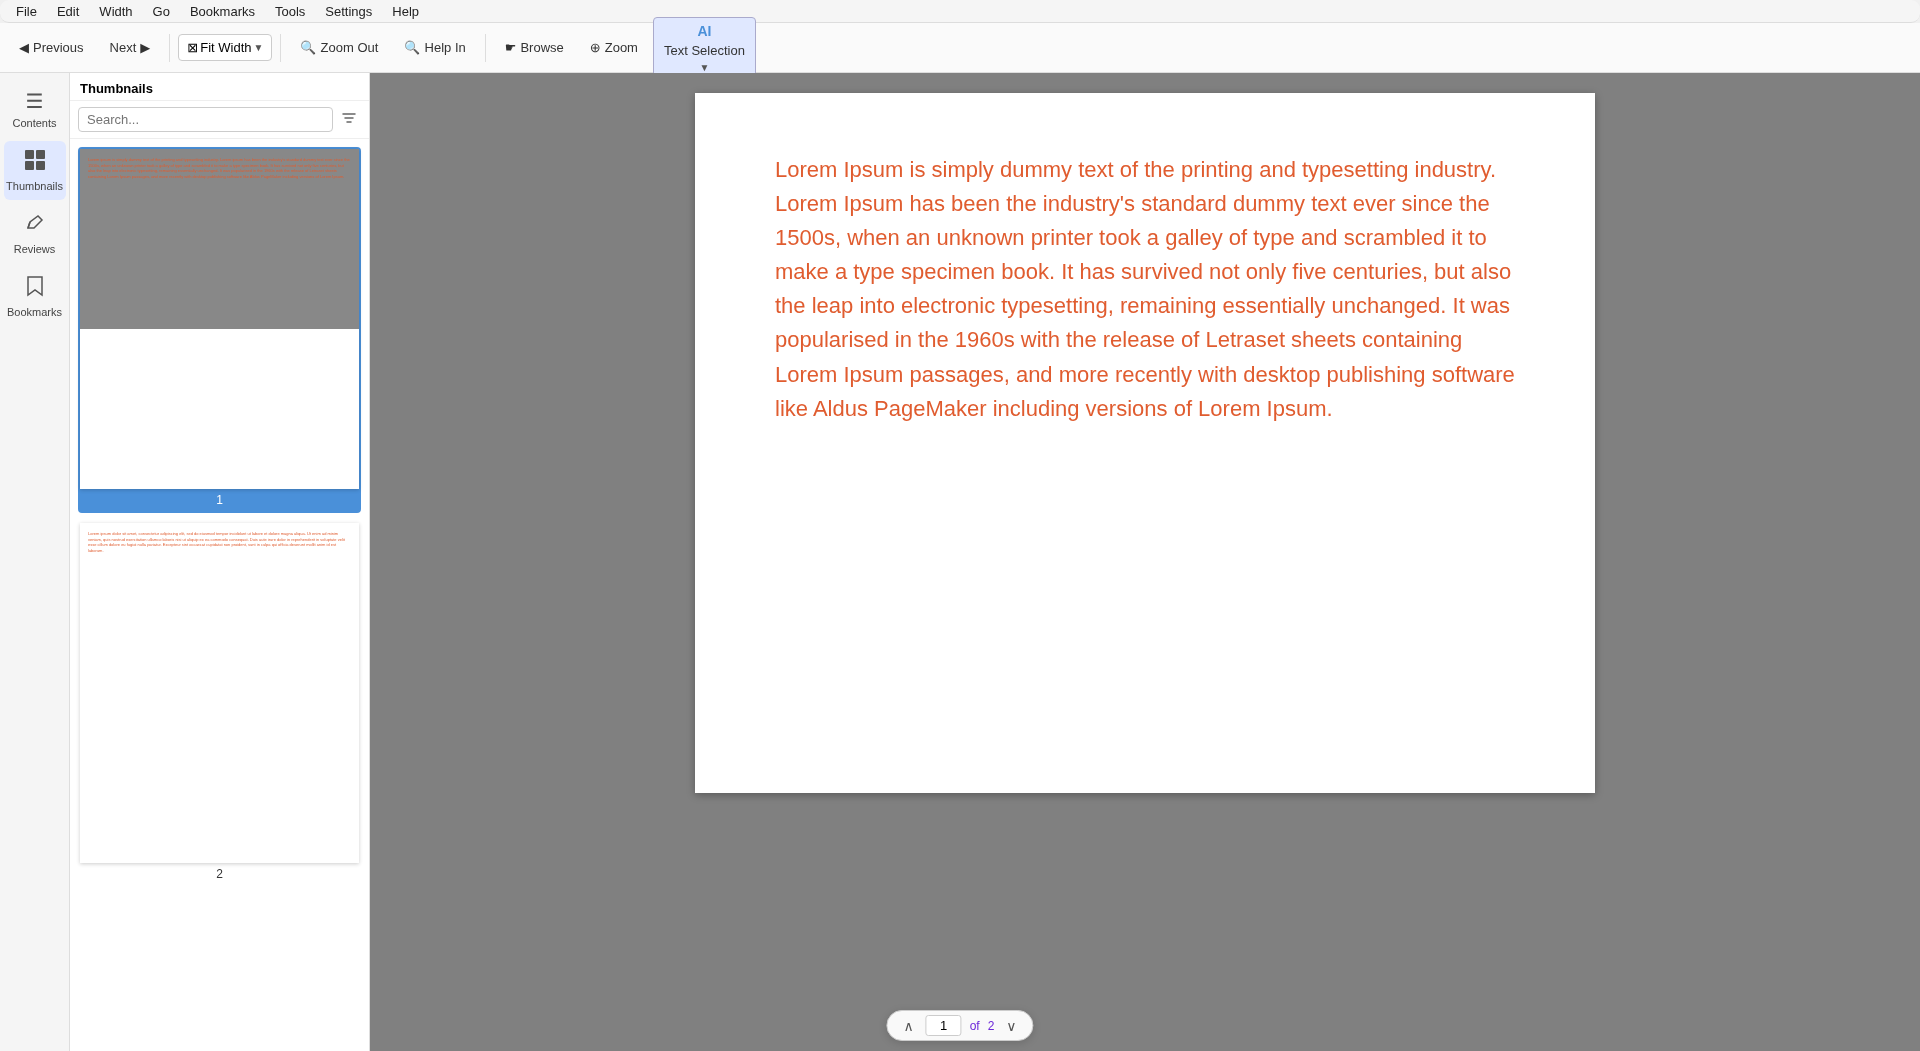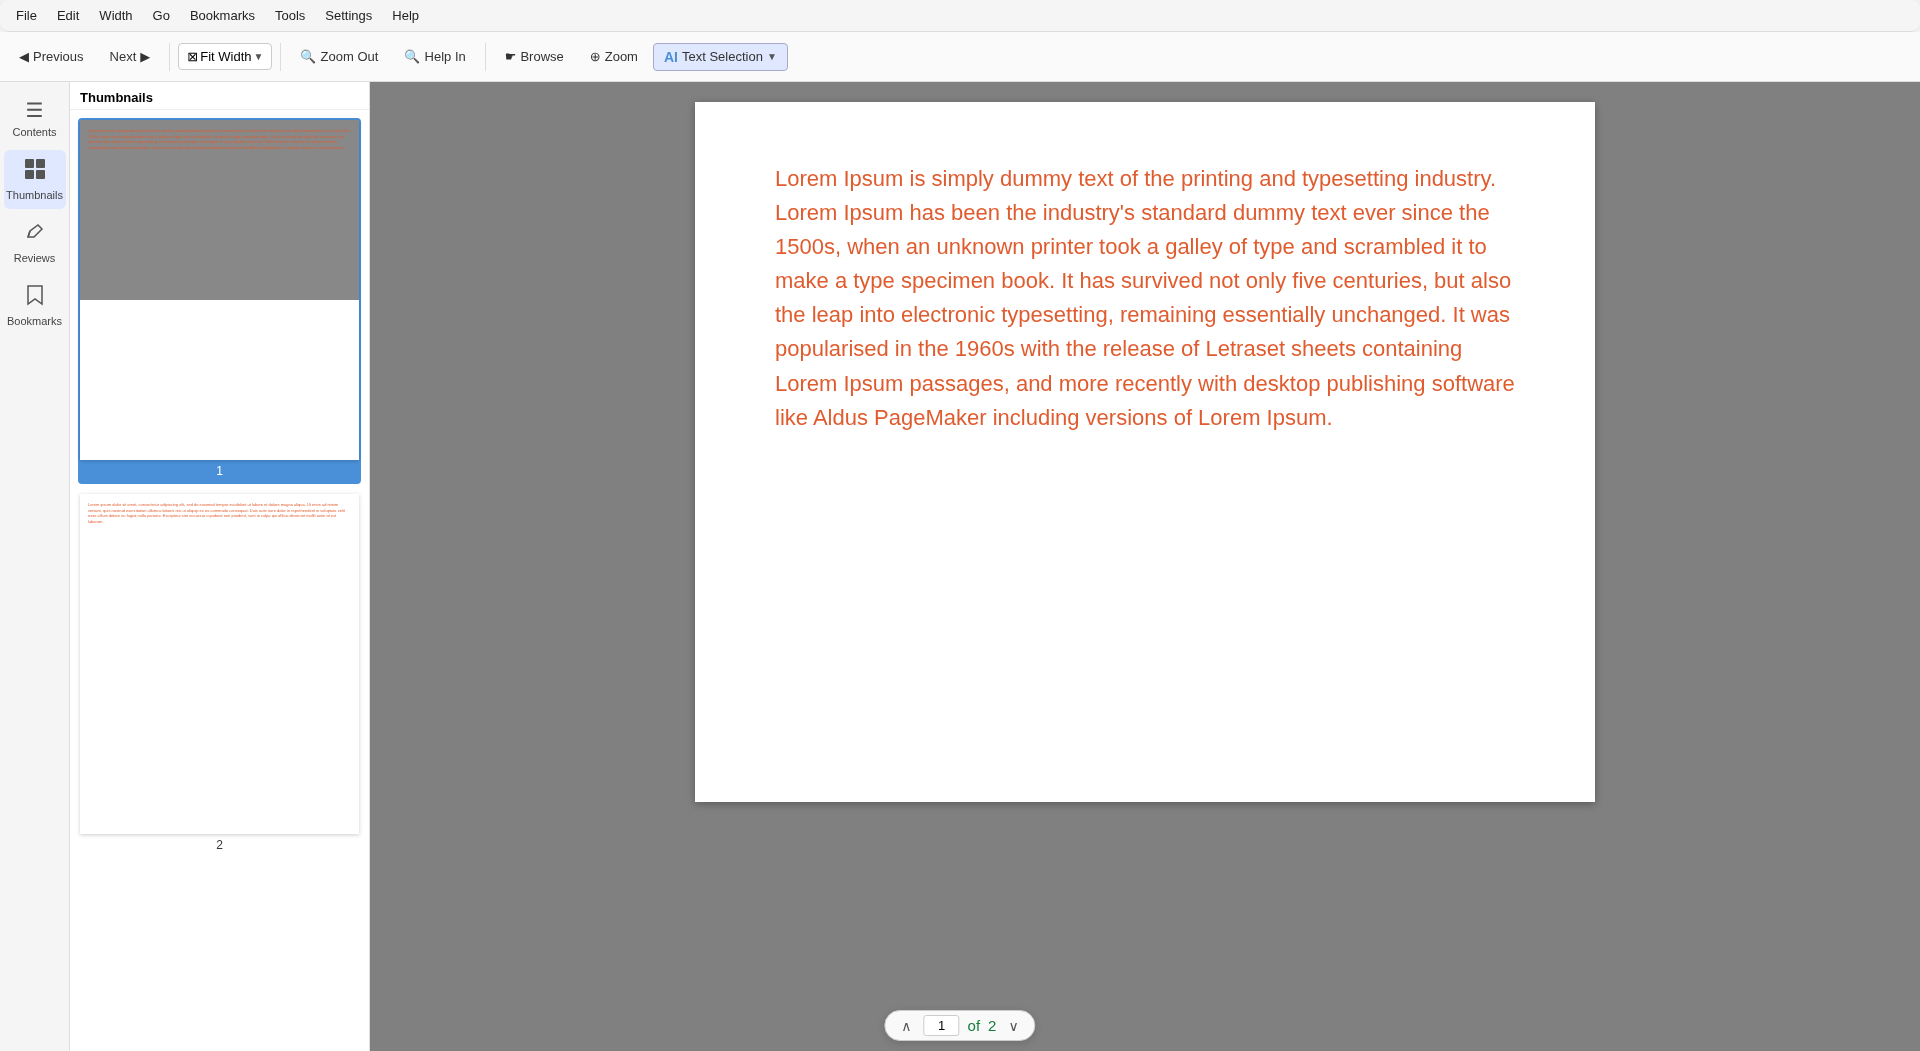--- a/index.html
+++ b/index.html
@@ -6,21 +6,21 @@
     body { font-family: -apple-system, BlinkMacSystemFont, 'Segoe UI', sans-serif; font-size: 13px; background: #f0f0f0; height: 1051px; overflow: hidden; display: flex; flex-direction: column; }
 
     
     .menu-bar {
       display: flex;
       align-items: center;
       background: #f5f5f5;
       border-bottom: 1px solid #ddd;
       padding: 2px 8px;
       gap: 4px;
-      height: 32px;
+      height: 23px;
       flex-shrink: 0;
       border-radius: 9px;
     }
     .menu-item {
       padding: 2px 8px;
       cursor: pointer;
       font-size: 13px;
       color: #222;
     }
 
@@ -40,21 +40,21 @@
       align-items: center;
       gap: 4px;
       padding: 5px 10px;
       border: 1px solid transparent;
       border-radius: 4px;
       background: transparent;
       cursor: pointer;
       font-size: 13px;
       color: #333;
     }
-    .toolbar-btn.active { background: #e0e8ff; border-color: #aac; }
+    .toolbar-btn.active { background: #e0e8ff; border-color: #aac; flex-direction: column; }
     .toolbar-divider { width: 1px; height: 28px; background: #ddd; margin: 0 4px; }
     .fit-width-btn {
       display: flex;
       align-items: center;
       gap: 2px;
       padding: 5px 8px;
       border: 1px solid #ccc;
       border-radius: 4px;
       background: #fff;
       cursor: pointer;
@@ -243,21 +243,21 @@
       padding: 2px 4px;
     }
     .page-input {
       width: 36px;
       text-align: center;
       border: 1px solid #ccc;
       border-radius: 3px;
       padding: 2px 4px;
       font-size: 13px;
     }
-    .page-of { font-size: 15px; color: #15803d; }
+    .page-of { font-size: 12px; color: #6d28d9; }
   </style>
 </head>
 <body>
 
 <div class="menu-bar">
   <span class="menu-item">File</span>
   <span class="menu-item">Edit</span>
   <span class="menu-item">Width</span>
   <span class="menu-item">Go</span>
   <span class="menu-item">Bookmarks</span>
@@ -338,20 +338,28 @@
         <svg width="20" height="22" viewBox="0 0 20 22" fill="none">
           <path d="M3 2 H17 V20 L10 15 L3 20 Z" stroke="#555" stroke-width="1.5" fill="none"></path>
         </svg>
       </span>
       <span class="sidebar-label">Bookmarks</span>
     </div>
   </div>
 
   <div class="thumbnails-panel">
     <div class="thumbnails-header">Thumbnails</div>
+    <div class="thumbnails-search-row">
+      <input class="search-input" type="text" placeholder="Search..." style="">
+      <button class="filter-btn">
+        <svg width="16" height="16" viewBox="0 0 16 16" fill="none">
+          <path d="M2 4 H14 M4 8 H12 M6 12 H10" stroke="#666" stroke-width="1.5" stroke-linecap="round"></path>
+        </svg>
+      </button>
+    </div>
     <div class="thumbnails-list">
 
       <div class="thumb-item selected">
         <div class="thumb-page">
           <div class="thumb-page-content">
             <span class="thumb-text">Lorem ipsum is simply dummy text of the printing and typesetting industry. Lorem ipsum has been the industry's standard dummy text ever since the 1500s, when an unknown printer took a galley of type and scrambled it to make a type specimen book. It has survived not only five centuries, but also the leap into electronic typesetting, remaining essentially unchanged. It was popularised in the 1960s with the release of Letraset sheets containing Lorem Ipsum passages, and more recently with desktop publishing software like Aldus PageMaker including versions of Lorem Ipsum.</span>
           </div>
           <div class="thumb-page-bottom"></div>
         </div>
         <div class="thumb-label">1</div>

